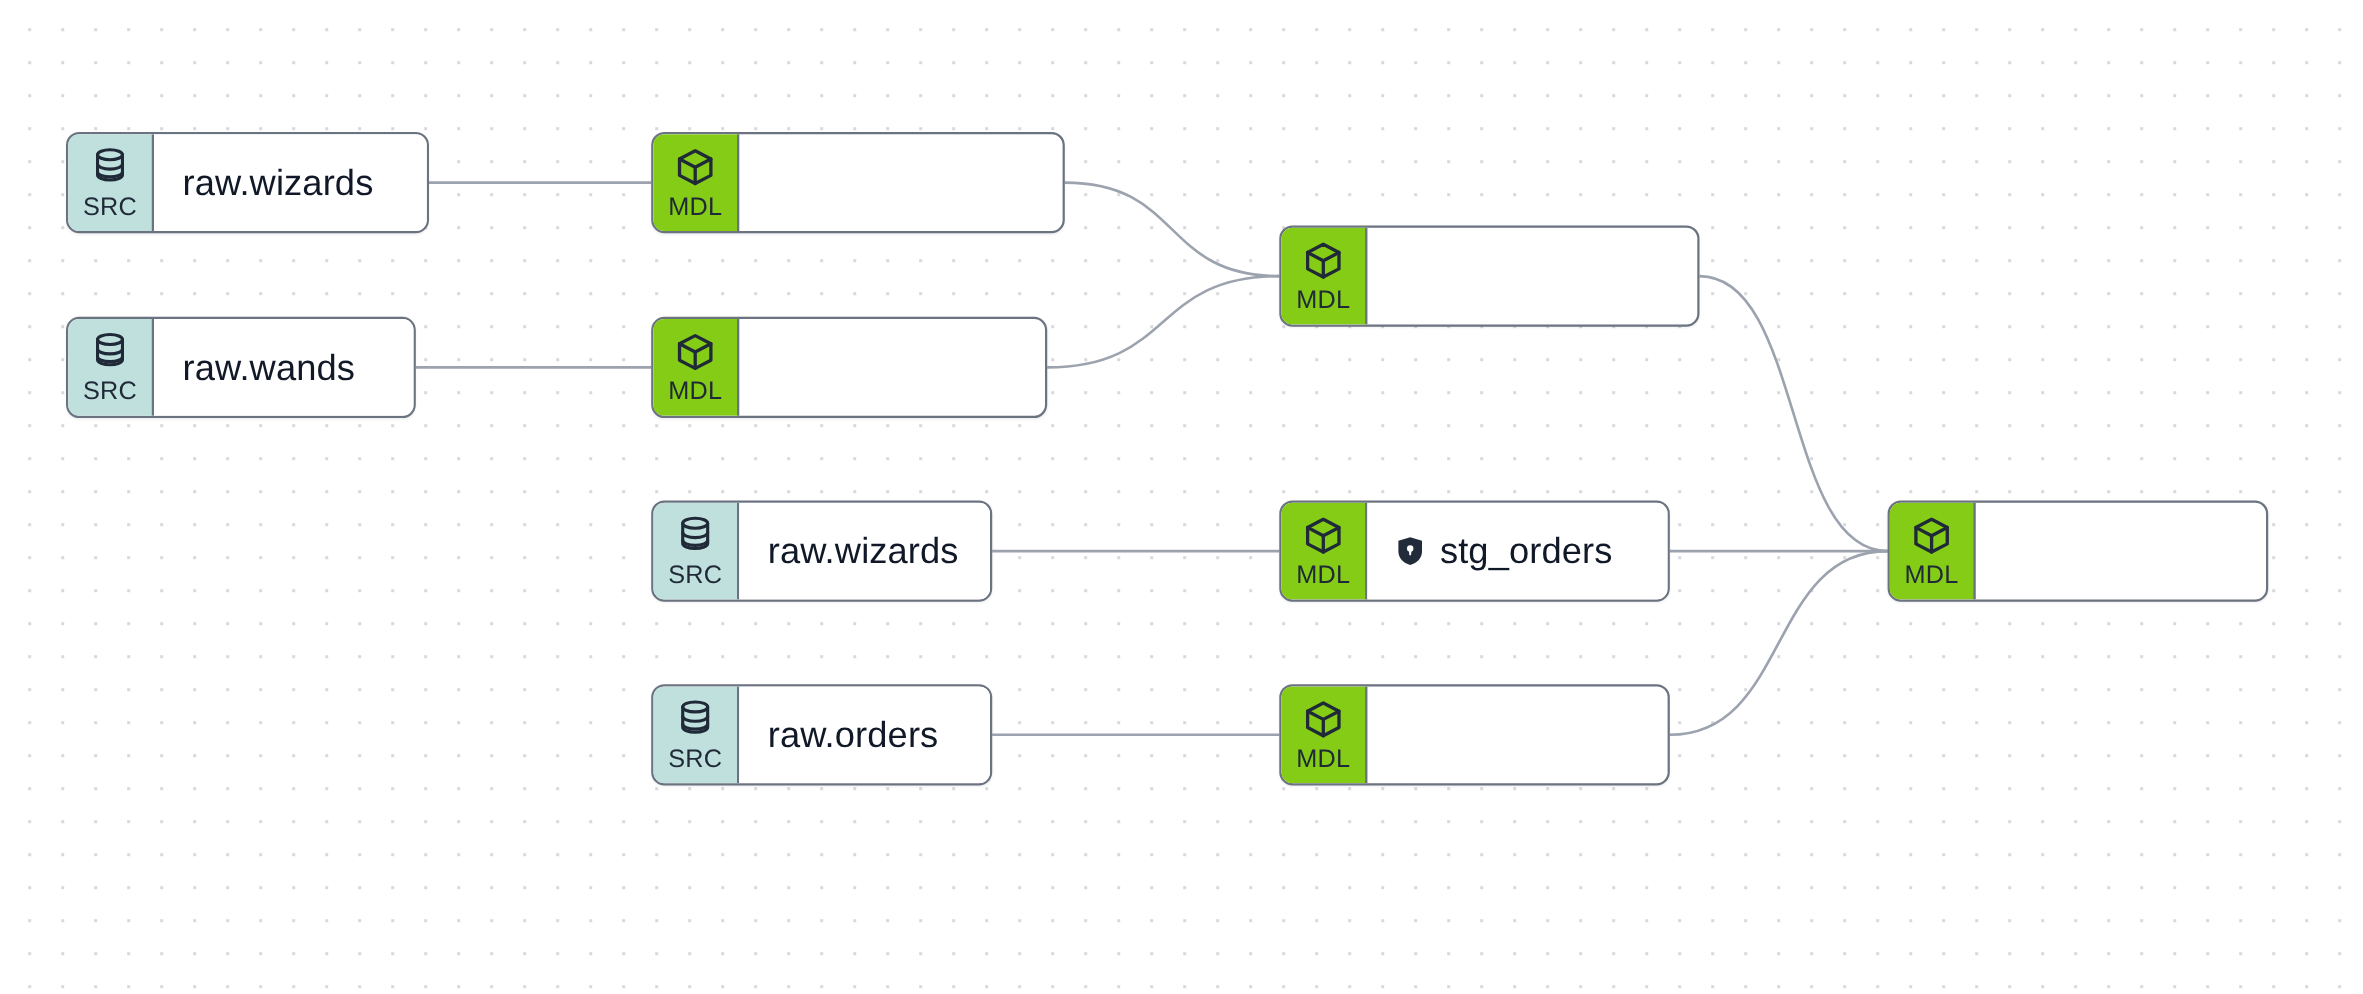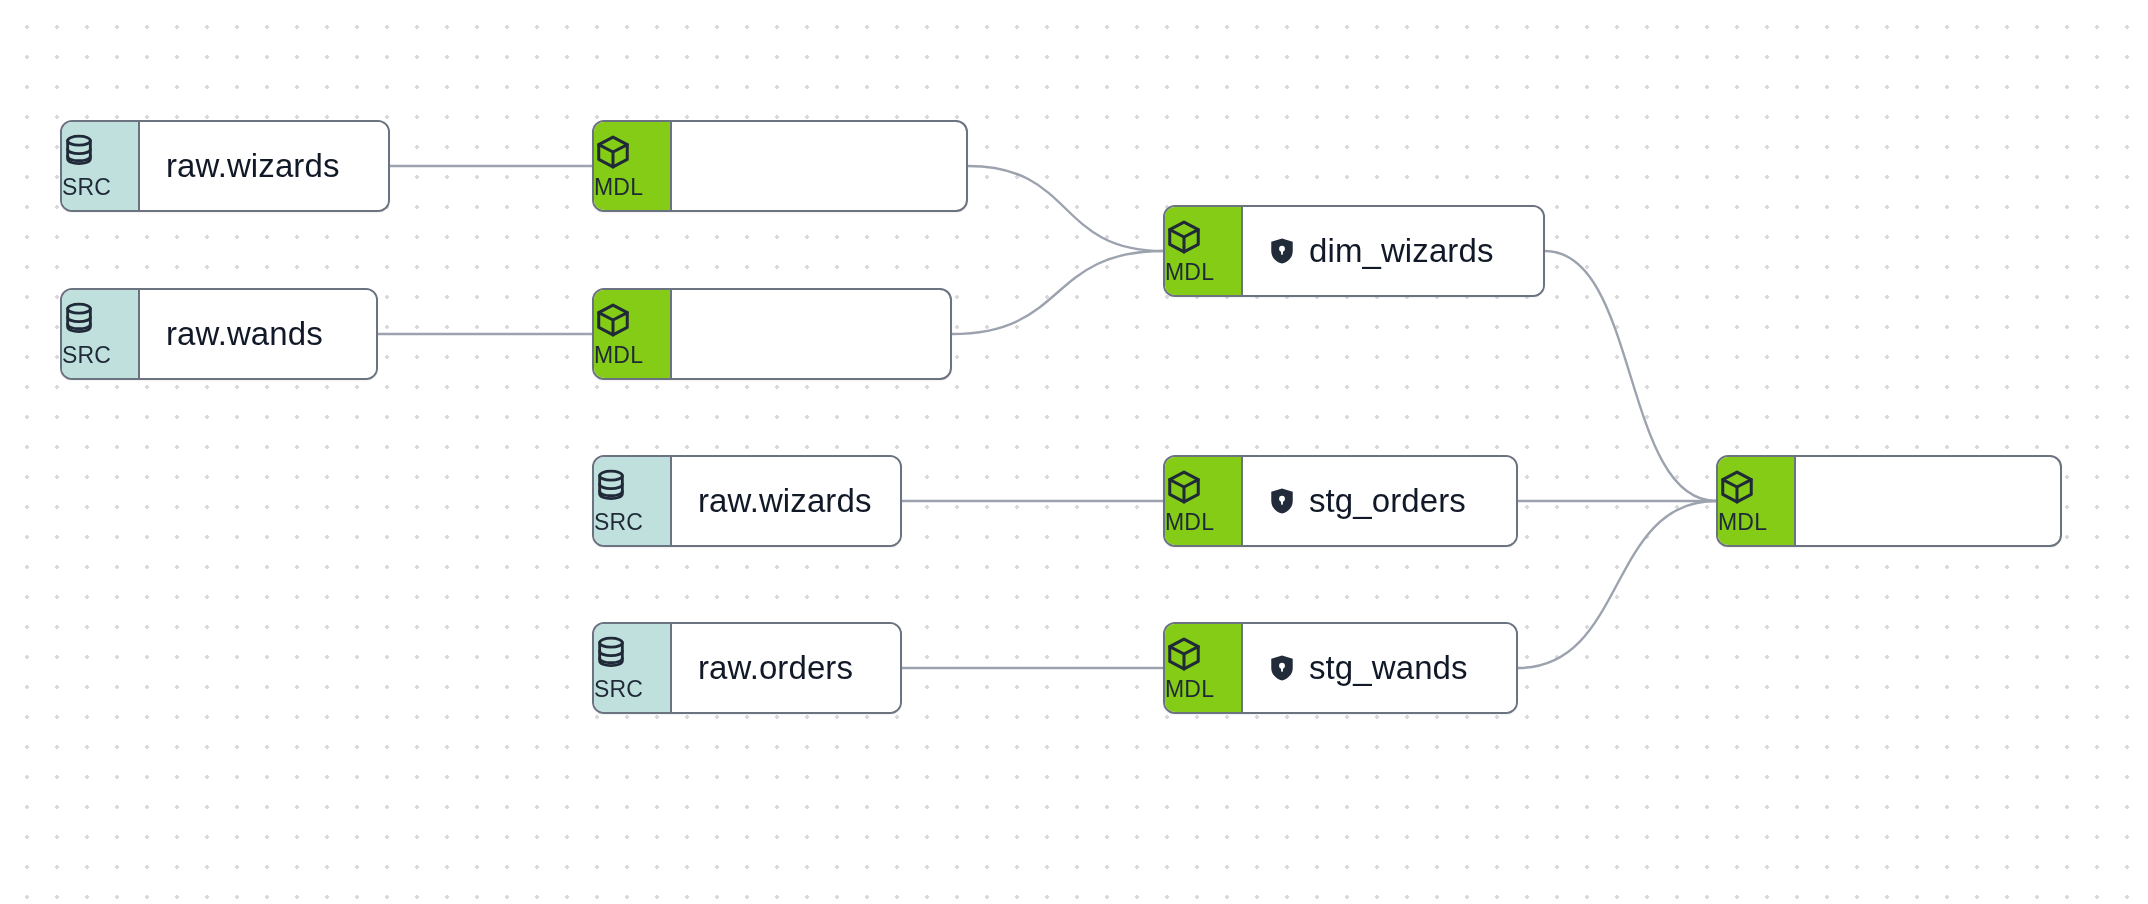--- a/index.html
+++ b/index.html
@@ -35,21 +35,21 @@
     border-radius: 12px;
     background: #ffffff;
     box-shadow: 0 1px 2px rgba(15, 23, 42, 0.06);
     overflow: hidden;
   }
   .badge {
     flex: 0 0 auto;
     width: 78px;
     display: flex;
     flex-direction: column;
-    align-items: flex-start;
+    align-items: center;
     justify-content: center;
     gap: 5px;
     border-right: 2.2px solid #6b7280;
     box-sizing: border-box;
   }
   .badge.src { background: #bfe0dd; }
   .badge.mdl { background: #84cc16; }
   .badge-icon {
     display: block;
     line-height: 0;
@@ -192,45 +192,29 @@
       </div>
       <div class="node" style="left: 1163px; top: 622px; width: 355px; height: 92px;">
         <div class="badge mdl">
           <span class="badge-icon"><svg width="38" height="38" viewBox="0 0 24 24" fill="none" stroke="#1f2937" stroke-width="1.9" stroke-linejoin="round" stroke-linecap="round">
               <path d="M12 2.6 21 7.3v9.4L12 21.4 3 16.7V7.3z"></path>
               <path d="M3 7.3 12 12l9-4.7"></path>
               <path d="M12 12v9.4"></path>
             </svg></span>
           <span class="badge-text">MDL</span>
         </div>
-        <div class="label-panel">
-          <span class="lock-icon"><svg width="26" height="28" viewBox="0 0 22 24">
-              <path d="M11 1.2 20.2 4v8.1c0 5.2-3.7 9.2-9.2 10.7C5.5 21.3 1.8 17.3 1.8 12.1V4z" fill="#222b3a"></path>
-              <circle cx="11" cy="10" r="2.5" fill="#ffffff"></circle>
-              <path d="M9.9 10.6h2.2l-.45 4.6H10.35z" fill="#ffffff"></path>
-            </svg></span>
-          <span class="node-label">stg_wands</span>
-        </div>
       </div>
       <div class="node" style="left: 1163px; top: 205px; width: 382px; height: 92px;">
         <div class="badge mdl">
           <span class="badge-icon"><svg width="38" height="38" viewBox="0 0 24 24" fill="none" stroke="#1f2937" stroke-width="1.9" stroke-linejoin="round" stroke-linecap="round">
               <path d="M12 2.6 21 7.3v9.4L12 21.4 3 16.7V7.3z"></path>
               <path d="M3 7.3 12 12l9-4.7"></path>
               <path d="M12 12v9.4"></path>
             </svg></span>
           <span class="badge-text">MDL</span>
-        </div>
-        <div class="label-panel">
-          <span class="lock-icon"><svg width="26" height="28" viewBox="0 0 22 24">
-              <path d="M11 1.2 20.2 4v8.1c0 5.2-3.7 9.2-9.2 10.7C5.5 21.3 1.8 17.3 1.8 12.1V4z" fill="#222b3a"></path>
-              <circle cx="11" cy="10" r="2.5" fill="#ffffff"></circle>
-              <path d="M9.9 10.6h2.2l-.45 4.6H10.35z" fill="#ffffff"></path>
-            </svg></span>
-          <span class="node-label">dim_wizards</span>
         </div>
       </div>
       <div class="node" style="left: 1716px; top: 455px; width: 346px; height: 92px;">
         <div class="badge mdl">
           <span class="badge-icon"><svg width="38" height="38" viewBox="0 0 24 24" fill="none" stroke="#1f2937" stroke-width="1.9" stroke-linejoin="round" stroke-linecap="round">
               <path d="M12 2.6 21 7.3v9.4L12 21.4 3 16.7V7.3z"></path>
               <path d="M3 7.3 12 12l9-4.7"></path>
               <path d="M12 12v9.4"></path>
             </svg></span>
           <span class="badge-text">MDL</span>

